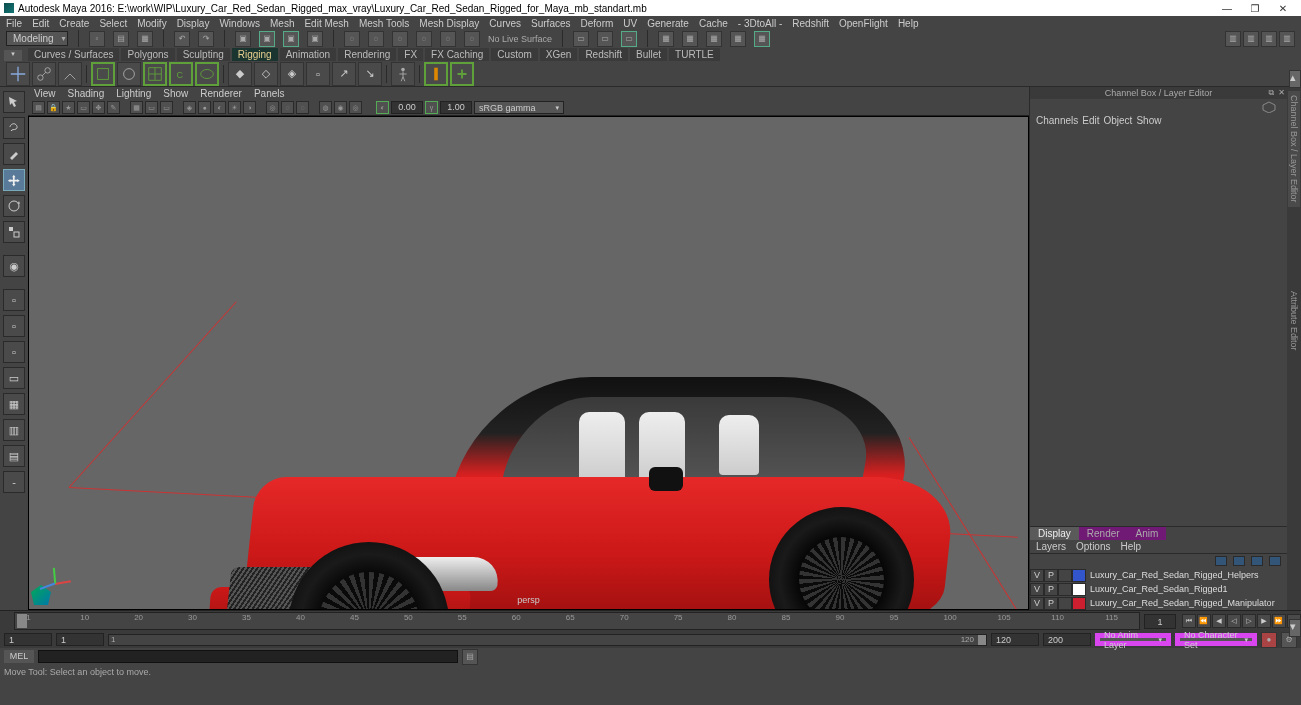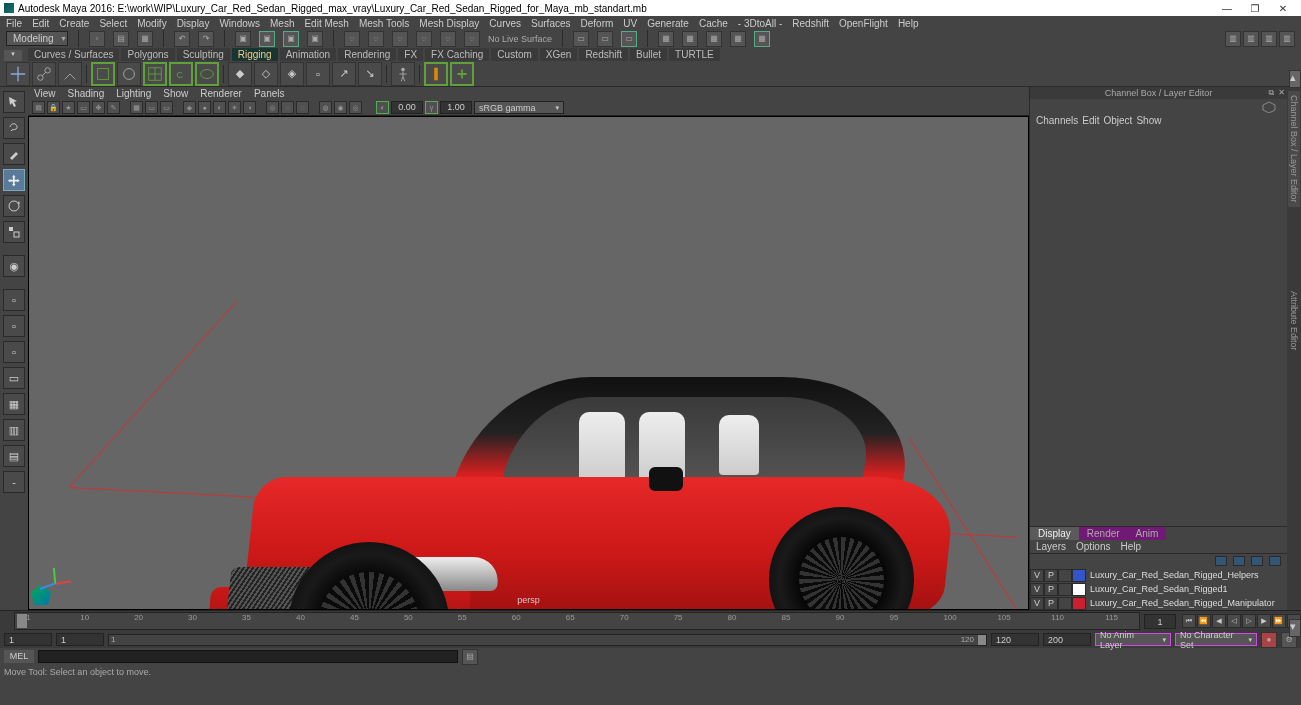--- a/index.html
+++ b/index.html
@@ -66,21 +66,21 @@
 .timeline .track{flex:1;height:18px;background:#444;position:relative;margin:0 4px;border:1px solid #222}
 .timeline .track .key{position:absolute;left:2px;top:1px;width:10px;height:14px;background:#888}
 .timeline .tick{position:absolute;top:0;font-size:8px;color:#999}
 .timeline .endbox{width:32px;height:15px;background:#333;border:1px solid #222;text-align:center;font-size:9px;line-height:15px}
 .playctrl{display:flex;gap:1px;margin-left:6px}
 .playctrl .pb{width:14px;height:14px;background:#4a4a4a;border:1px solid #2a2a2a;font-size:7px;display:flex;align-items:center;justify-content:center}
 .rangeslider{height:17px;background:#3a3a3a;display:flex;align-items:center;gap:4px;padding:0 4px}
 .rangeslider .box{width:48px;height:13px;background:#333;border:1px solid #222;font-size:9px;text-align:left;padding-left:4px;line-height:13px}
 .rangeslider .slider{flex:1;height:12px;background:#444;border:1px solid #222;position:relative}
 .rangeslider .slider .thumb{position:absolute;right:0;top:0;width:8px;height:10px;background:#888}
-.rangeslider .drop{height:13px;background:#555;border:1px solid #d946ef;font-size:9px;padding:0 4px;display:flex;align-items:center;gap:4px}
+.rangeslider .drop{height:13px;background:#555;border:5px solid #d946ef;font-size:9px;padding:0 4px;display:flex;align-items:center;gap:4px}
 .rangeslider .drop::after{content:"▾";font-size:7px}
 .cmdline{height:17px;background:#444;display:flex;align-items:center;padding:0 4px;gap:4px}
 .cmdline .mel{width:30px;height:13px;background:#555;font-size:9px;text-align:center;line-height:13px}
 .cmdline .input{width:420px;height:13px;background:#222;border:1px solid #111}
 .cmdline .output{flex:1;height:13px;background:#222;border:1px solid #111;font-size:9px;color:#a98;padding-left:4px;line-height:13px}
 .helpline{height:14px;background:#444;display:flex;align-items:center;padding:0 4px;font-size:9px;color:#aaa}
 .scrollbar-v{position:absolute;right:0;top:70px;width:12px;height:18px;background:#666;border:1px solid #333}
 .scrollbar-v2{position:absolute;right:0;bottom:68px;width:12px;height:18px;background:#666;border:1px solid #333}
 .topright-icons{display:flex;gap:2px;margin-left:auto}
 

